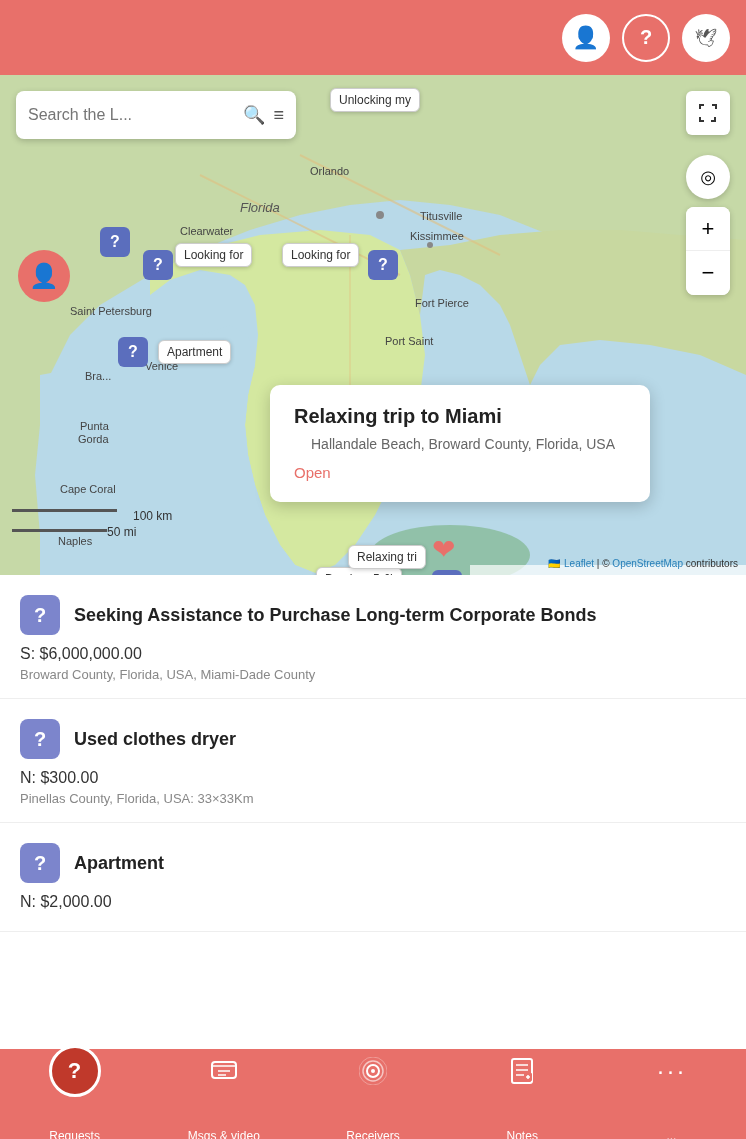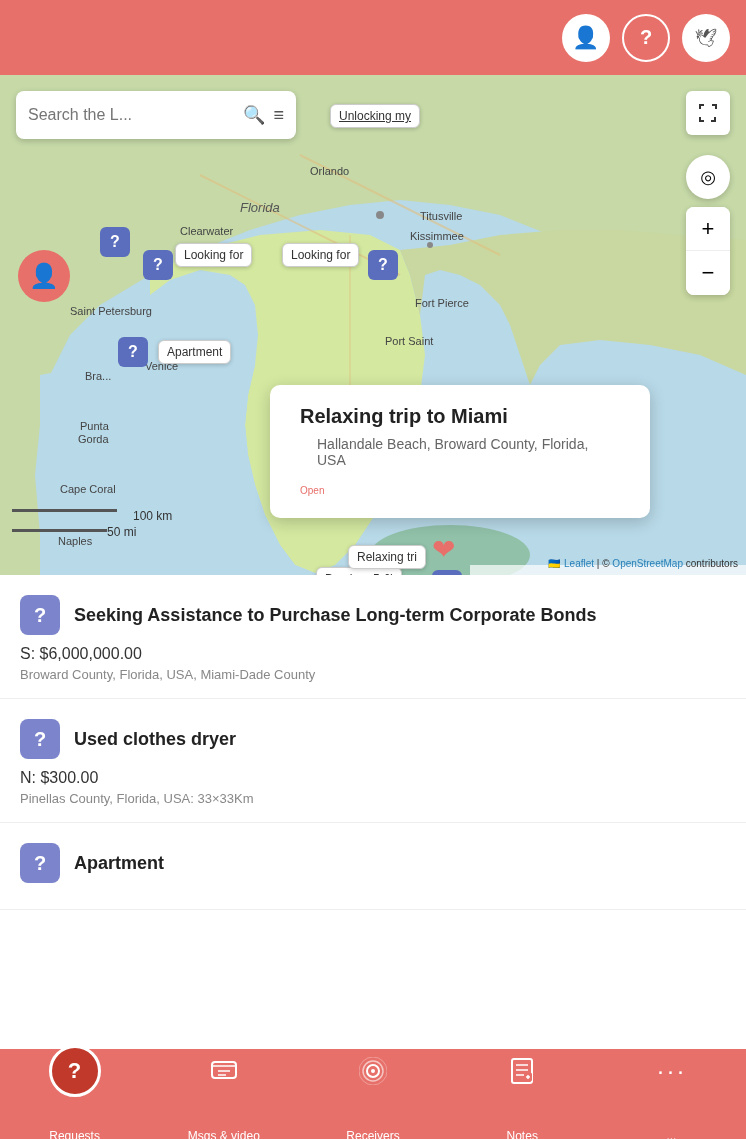--- a/index.html
+++ b/index.html
@@ -93,27 +93,27 @@
       font-size: 16px;
     }
 
     
     .map-popup {
       position: absolute;
       top: 310px; left: 270px;
       width: 380px;
       background: #fff;
       border-radius: 10px;
-      padding: 20px 30px;
+      padding: 20px 24px;
       box-shadow: 0 4px 16px rgba(0,0,0,0.2);
       z-index: 10;
     }
     .map-popup h3 { font-size: 20px; font-weight: 600; margin-bottom: 8px; color: #222; }
     .map-popup p { font-size: 14px; color: #666; margin-bottom: 12px; margin-left: 17px; }
-    .map-popup a { color: #e8706a; font-size: 10px; text-decoration: none; font-weight: 500; }
+    .map-popup a { color: #e8706a; font-size: 15px; text-decoration: none; font-weight: 500; }
 
     
     .map-controls {
       position: absolute;
       right: 16px;
       top: 80px;
       display: flex;
       flex-direction: column;
       gap: 8px;
     }
@@ -303,21 +303,21 @@
   </div>
 
   
   <div class="fullscreen-btn">
     <svg width="22" height="22" viewBox="0 0 22 22" fill="none" xmlns="http://www.w3.org/2000/svg">
       <path d="M2 2h5v2H4v3H2V2zm13 0h5v5h-2V4h-3V2zM2 15h2v3h3v2H2v-5zm15 3v-3h2v5h-5v-2h3z" fill="#333"></path>
     </svg>
   </div>
 
   
-  <div class="map-marker" style="top:29px; left:330px;text-decoration:underline;">
+  <div class="map-marker" style="top:13px; left:330px;">
     <span>Unlocking my</span>
   </div>
   <div class="map-marker" style="top:168px; left:175px;">
     <span>Looking for</span>
   </div>
   <div class="map-marker" style="top:168px; left:282px;">
     <span>Looking for</span>
   </div>
   <div class="map-marker" style="top:265px; left:158px;">
     <span>Apartment</span>
@@ -401,20 +401,21 @@
     </div>
     <div class="listing-price">N: $300.00</div>
     <div class="listing-location">Pinellas County, Florida, USA: 33×33Km</div>
   </div>
 
   <div class="listing-item">
     <div class="listing-header">
       <div class="listing-badge">?</div>
       <span class="listing-title">Apartment</span>
     </div>
+    <div class="listing-price">N: $2,000.00</div>
   </div>
 
 </div>
 
 <div class="bottom-nav">
 
   <div class="nav-item">
     <div class="nav-icon active">
       <span style="font-size:22px; font-weight:bold; color:#fff;">?</span>
     </div>

